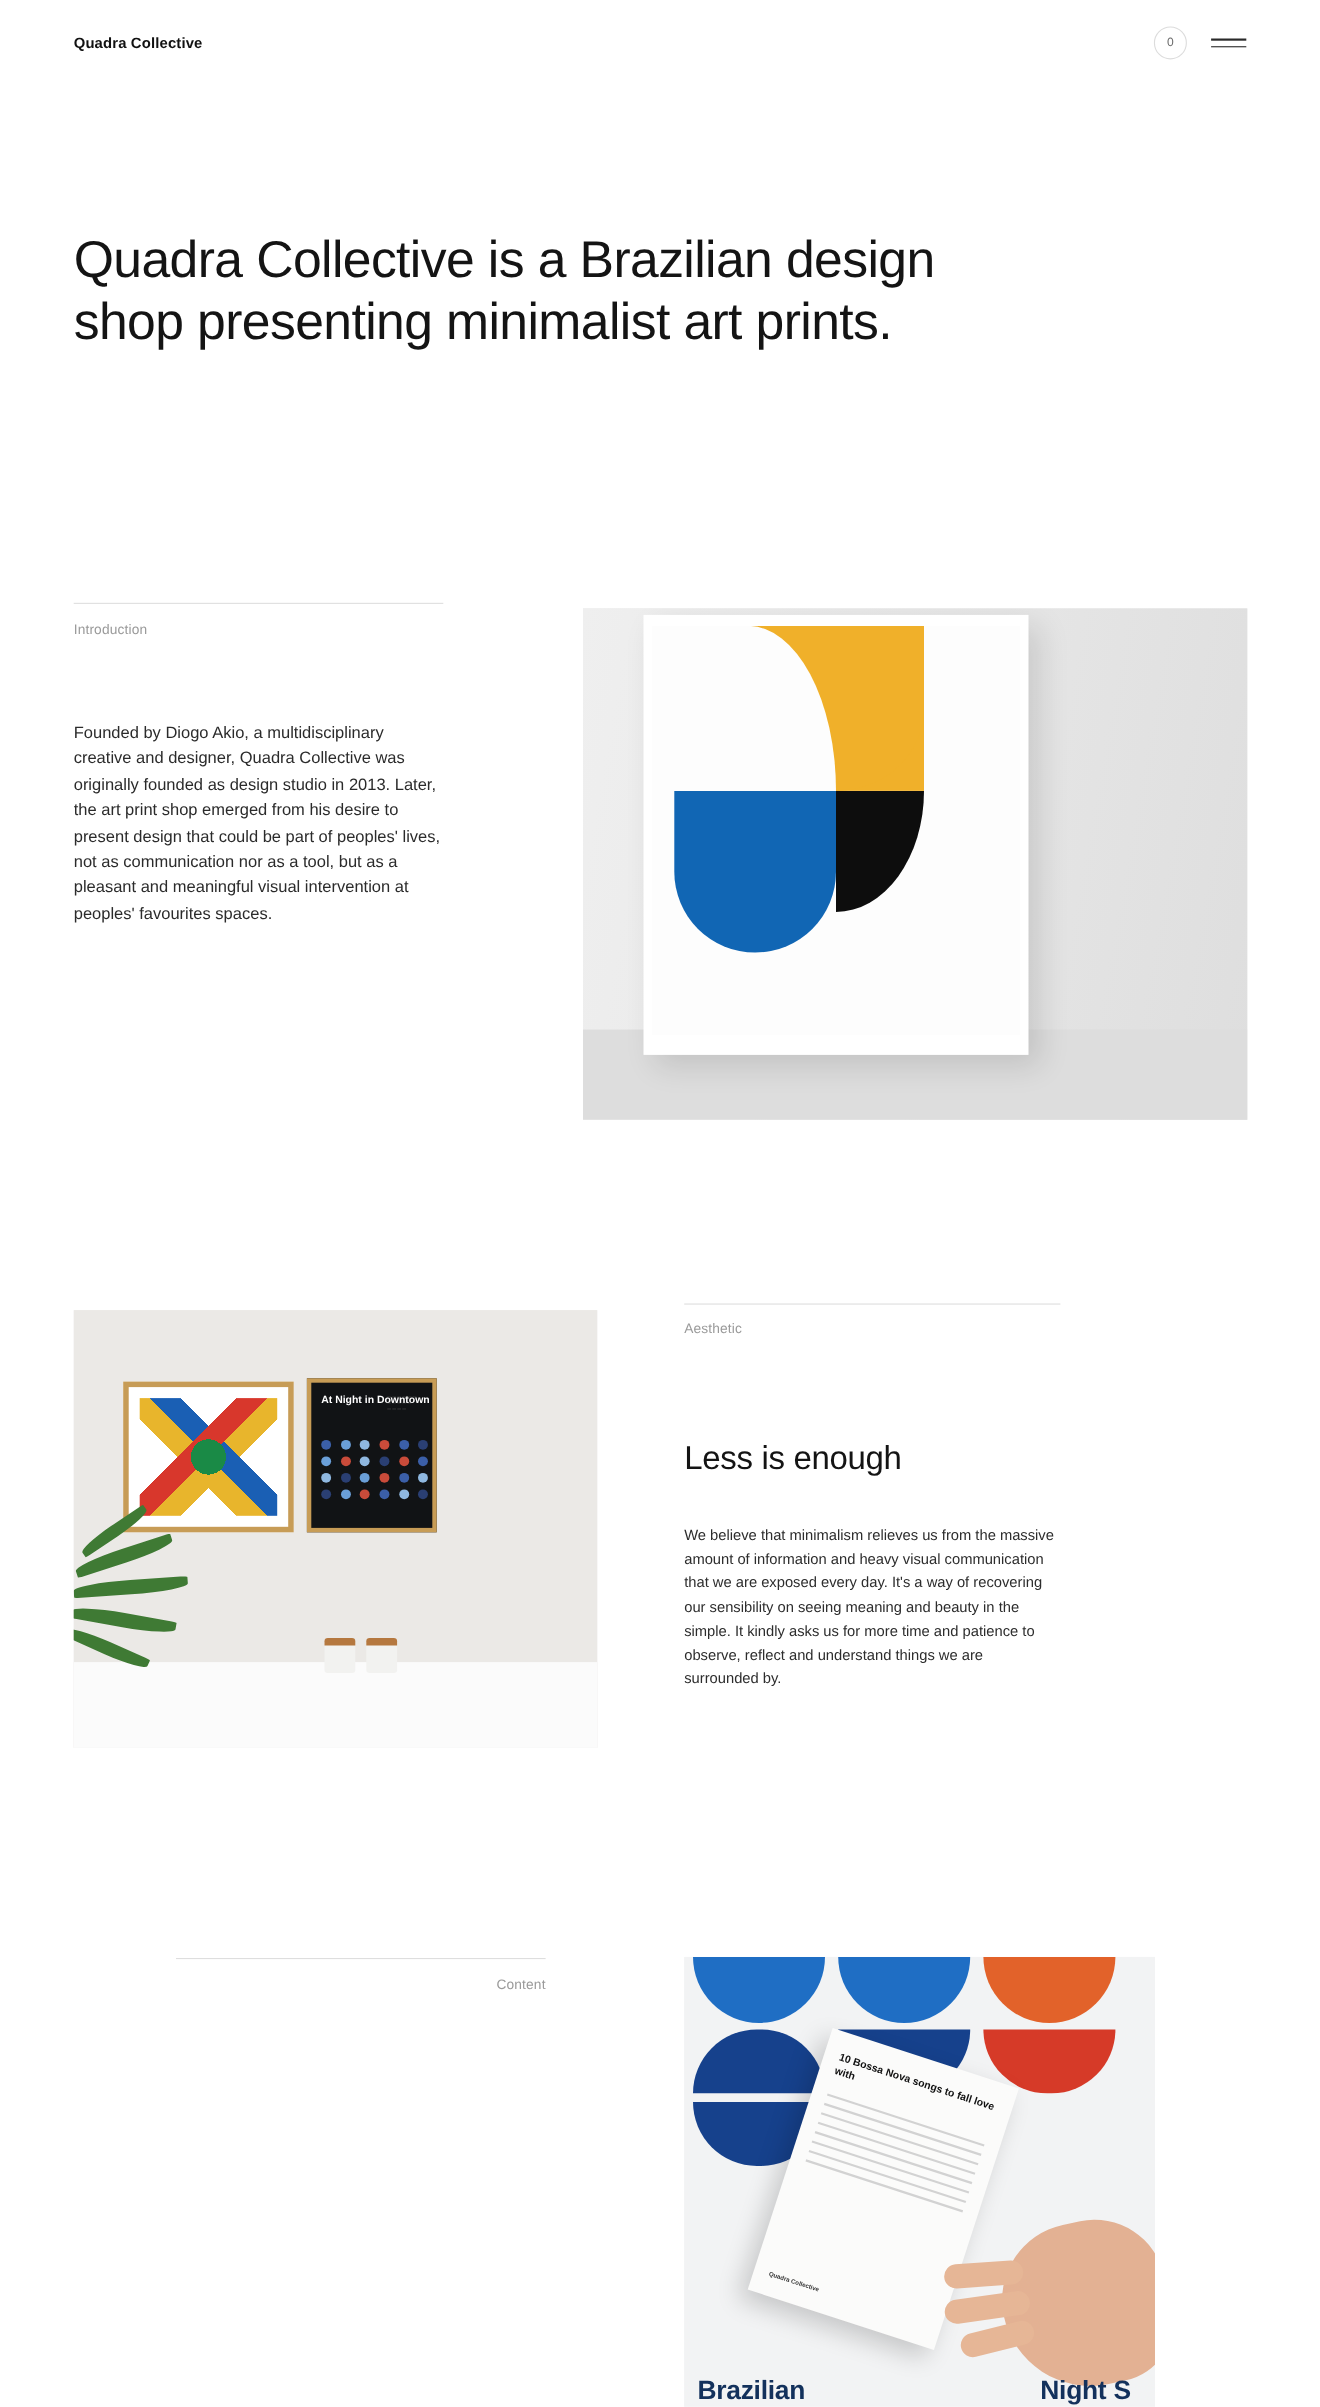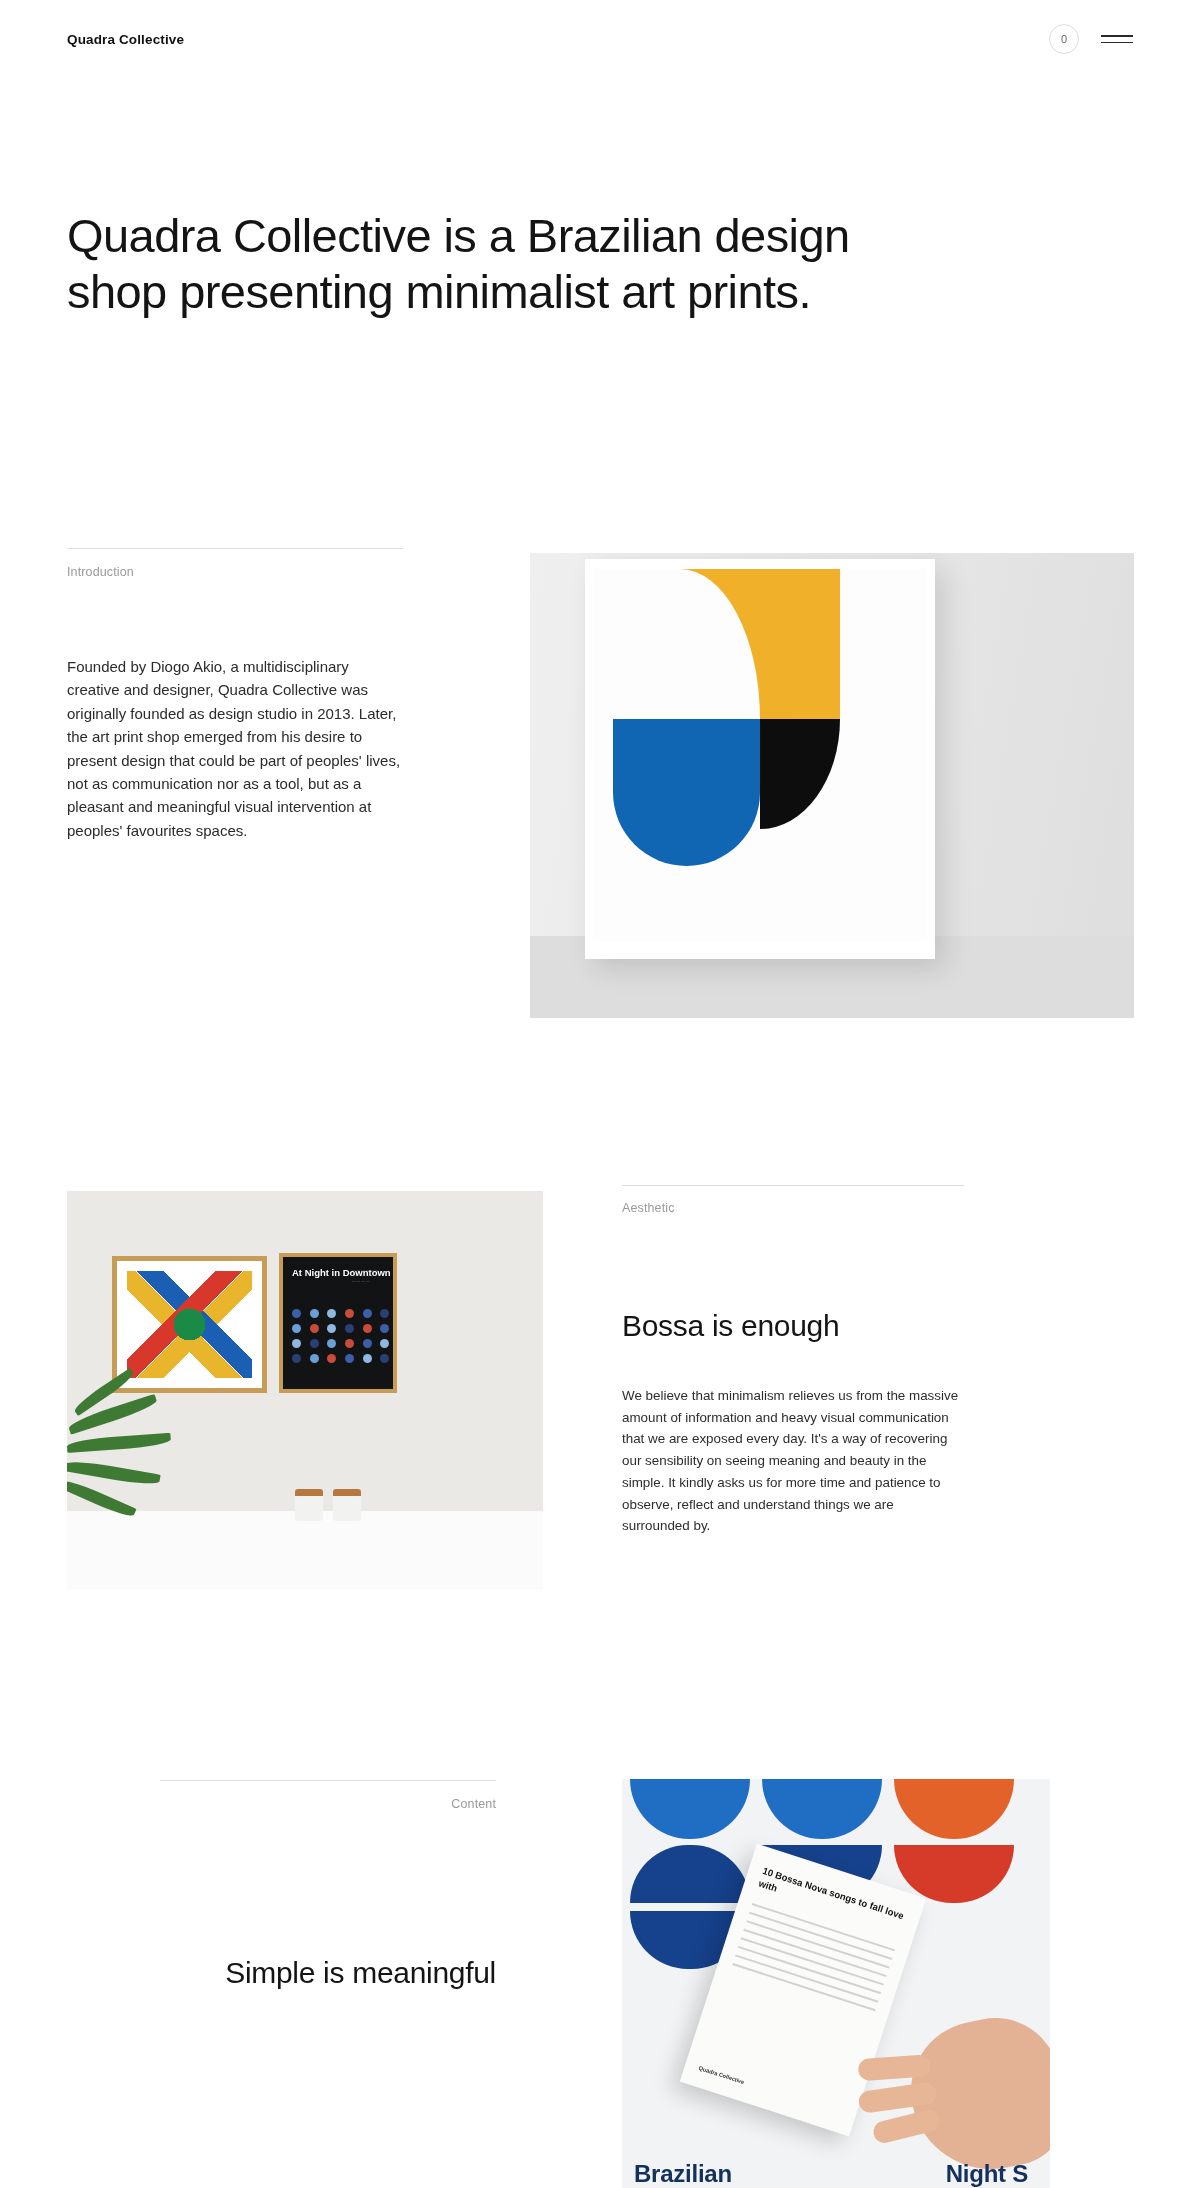--- a/index.html
+++ b/index.html
@@ -476,28 +476,27 @@
     <div class="leaf" style="left:16px;top:2px;width:70px;height:11px;transform:rotate(-34deg)"></div>
   </div>
 
   <div class="cup" style="left:228px;"></div>
   <div class="cup" style="left:266px;"></div>
 </div>
 
 <div class="aesthetic-right">
   <div class="rule"></div>
   <div class="eyebrow">Aesthetic</div>
-  <h2 class="section-h2">Bossa is enough</h2>
+  <h2 class="section-h2">Less is enough</h2>
   <p class="section-p">We believe that minimalism relieves us from the massive amount of information and heavy visual communication that we are exposed every day. It's a way of recovering our sensibility on seeing meaning and beauty in the simple. It kindly asks us for more time and patience to observe, reflect and understand things we are surrounded by.</p>
 </div>
 
 <div class="content-left">
   <div class="rule"></div>
   <div class="eyebrow">Content</div>
-  <h2 class="content-h2">Simple is meaningful</h2>
 </div>
 
 <div class="content-image">
   <div class="ci-bg"></div>
 
   <div class="half down" style="left:8px;  top:0;   width:120px; height:60px; background:#1f6ec4"></div>
   <div class="half down" style="left:140px;top:0;   width:120px; height:60px; background:#1f6ec4"></div>
   <div class="half down" style="left:272px;top:0;   width:120px; height:60px; background:#e2622a"></div>
 
   <div class="half up" style="left:8px;  top:66px;width:120px; height:58px; background:#16418c"></div>

